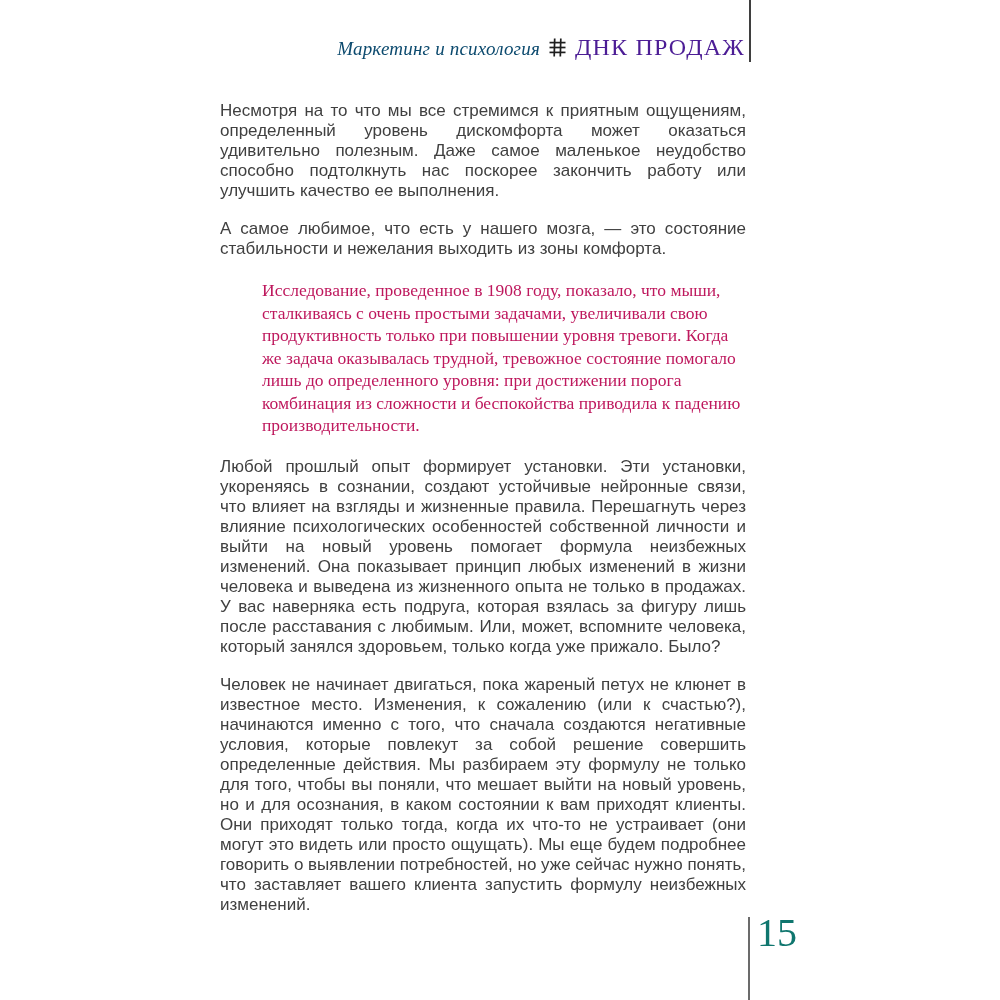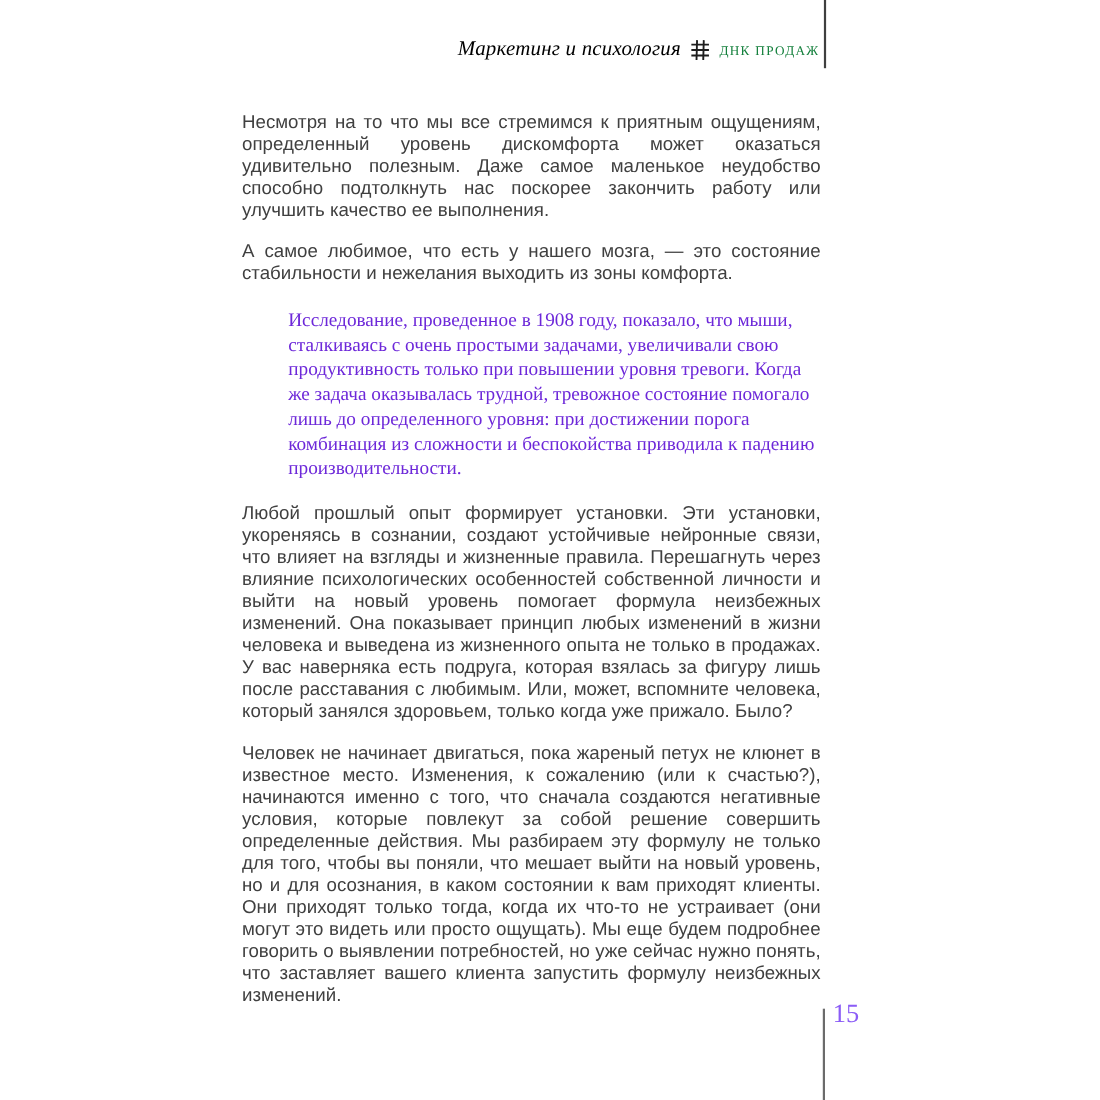--- a/index.html
+++ b/index.html
@@ -23,31 +23,31 @@
     right: 255px;
     display: flex;
     align-items: baseline;
     gap: 9px;
     white-space: nowrap;
   }
   .series-title {
     font-family: "Liberation Serif", serif;
     font-style: italic;
     font-size: 19px;
-    color: #000000;
+    color: #0c4a6e;
     letter-spacing: 0.2px;
   }
   .hash-icon {
     align-self: center;
     transform: translateY(2px);
   }
   .book-title {
     font-family: "Liberation Serif", serif;
-    font-size: 12px;
-    color: #15803d;
+    font-size: 24px;
+    color: #4c1d95;
     letter-spacing: 1.2px;
   }
   .header-rule {
     position: absolute;
     left: 749px;
     top: 0;
     width: 2px;
     height: 62px;
     background: #3f3f3f;
   }
@@ -66,40 +66,40 @@
     line-height: 20px;
     text-align: justify;
     hyphens: auto;
     -webkit-hyphens: auto;
   }
   .block-quote {
     margin: 20px 0 20px 42px;
     font-family: "Liberation Serif", serif;
     font-size: 17.5px;
     line-height: 22.5px;
-    color: #6d28d9;
+    color: #be185d;
     text-align: left;
   }
 
   
   .footer-rule {
     position: absolute;
     left: 748px;
     top: 917px;
     width: 2px;
     height: 83px;
     background: #6b6b6b;
   }
   .page-number {
     position: absolute;
     left: 757px;
     top: 909px;
     font-family: "Liberation Serif", serif;
-    font-size: 24px;
-    color: #8b5cf6;
+    font-size: 40px;
+    color: #0f766e;
   }
 </style>
 </head>
 <body>
 
 <div class="page">
 
   <div class="running-header">
     <span class="series-title">Маркетинг и психология</span>
     <span class="hash-icon">

